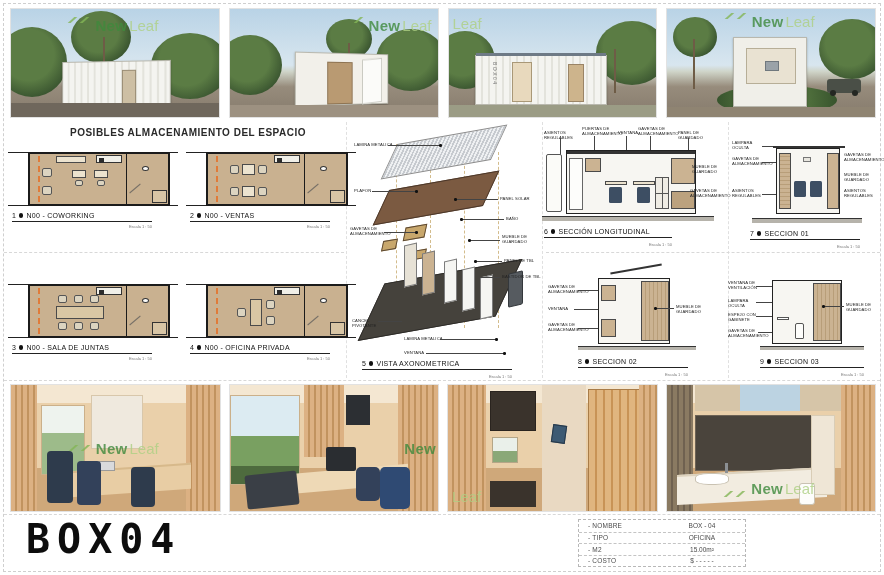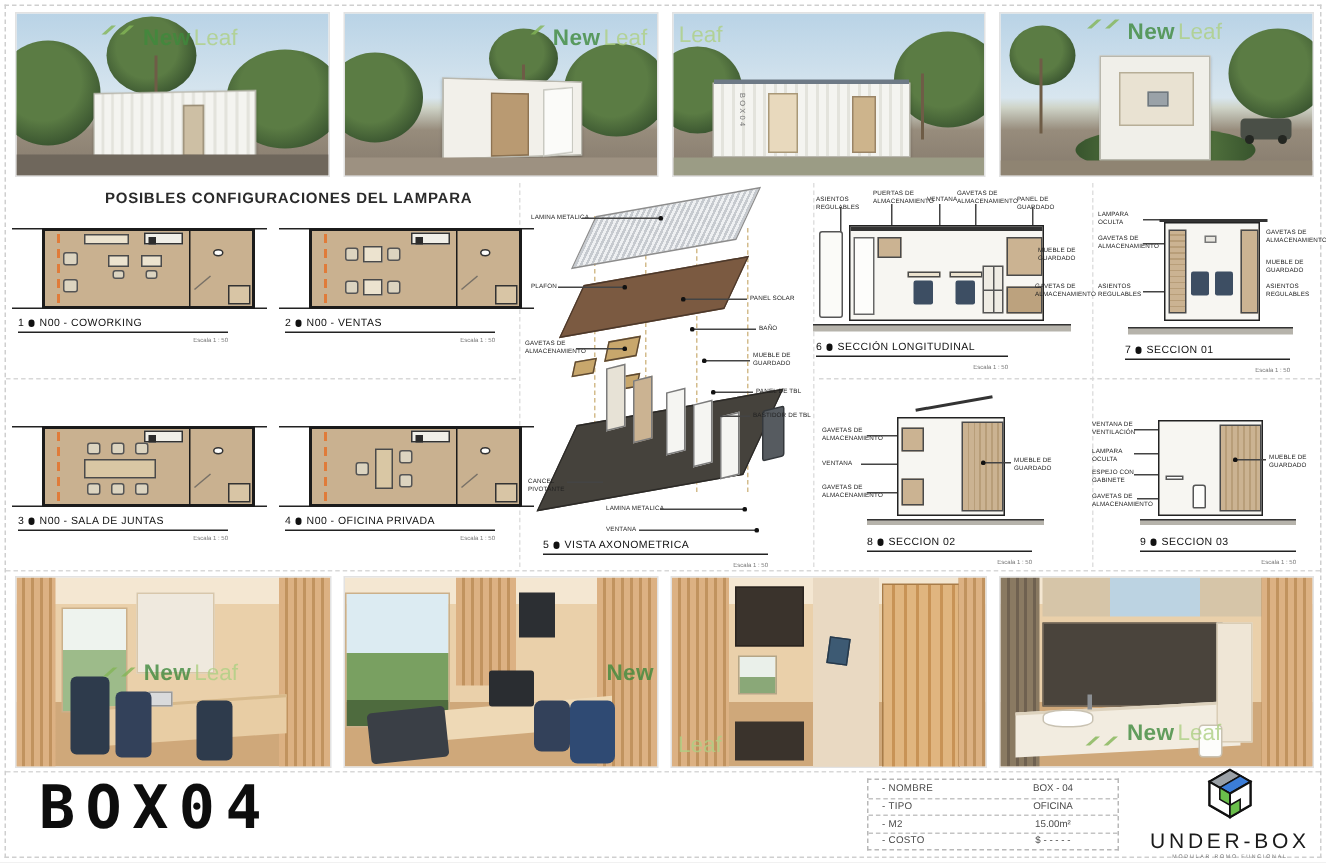--- a/index.html
+++ b/index.html
@@ -153,21 +153,21 @@
       <div class="grnd" style="height:10px;background:#8f8472;"></div>
       <div class="wm" style="align-items:flex-start;padding-top:4px;">
         <span class="sw"></span>
           <span class="sw"></span>
         <span class="n">New</span>
         <span class="l">Leaf</span>
       </div>
     </div>
   </div>
 
-  <div class="h1">POSIBLES CONFIGURACIONES DEL LAMPARA</div>
+  <div class="h1">POSIBLES ALMACENAMIENTO DEL ESPACIO</div>
   <div class="dashv" style="left:346px;top:122px;height:256px;"></div>
   <div class="dashv" style="left:542px;top:122px;height:256px;"></div>
   <div class="dashv" style="left:728px;top:122px;height:256px;"></div>
   <div class="dashh" style="left:4px;top:252px;width:340px;"></div>
   <div class="dashh" style="left:546px;top:252px;width:334px;"></div>
   <div class="dashh" style="left:4px;top:380px;width:876px;"></div>
   <div class="dashh" style="left:4px;top:514px;width:876px;"></div>
 
   <div class="plan" style="left:8px;top:146px;">
     <div class="pdraw">
@@ -546,27 +546,13 @@
     <div class="f-row">
       <span class="lab">- M2</span>
       <span class="val">15.00m²</span>
     </div>
     <div class="f-row">
       <span class="lab">- COSTO</span>
       <span class="val">$ - - - - -</span>
     </div>
   </div>
 
-  <div class="f-logo">
-    <svg width="34" height="34" viewBox="0 0 100 100">
-      <polygon points="50,4 90,27 90,73 50,96 10,73 10,27" fill="#ffffff" stroke="#111" stroke-width="5"></polygon>
-      <polygon points="50,4 90,27 50,50 10,27" fill="#ffffff" stroke="#111" stroke-width="4"></polygon>
-      <polygon points="50,4 70,15.5 30,38.5 10,27" fill="#9aa0a6" stroke="#111" stroke-width="3"></polygon>
-      <polygon points="70,15.5 90,27 50,50 30,38.5" fill="#3b7dd8" stroke="#111" stroke-width="3"></polygon>
-      <polygon points="10,27 50,50 50,96 10,73" fill="#ffffff" stroke="#111" stroke-width="4"></polygon>
-      <polygon points="30,38.5 50,50 50,73 30,61.5" fill="#6abf4b" stroke="#111" stroke-width="3"></polygon>
-      <polygon points="50,50 90,27 90,73 50,96" fill="#ffffff" stroke="#111" stroke-width="4"></polygon>
-      <polygon points="50,73 70,61.5 70,84.5 50,96" fill="#6abf4b" stroke="#111" stroke-width="3"></polygon>
-    </svg>
-    <div class="f-brand">UNDER-BOX</div>
-    <div class="f-tag">MODULAR ROMO FUNCIONAL</div>
-  </div>
 </div>
 
 </body></html>

